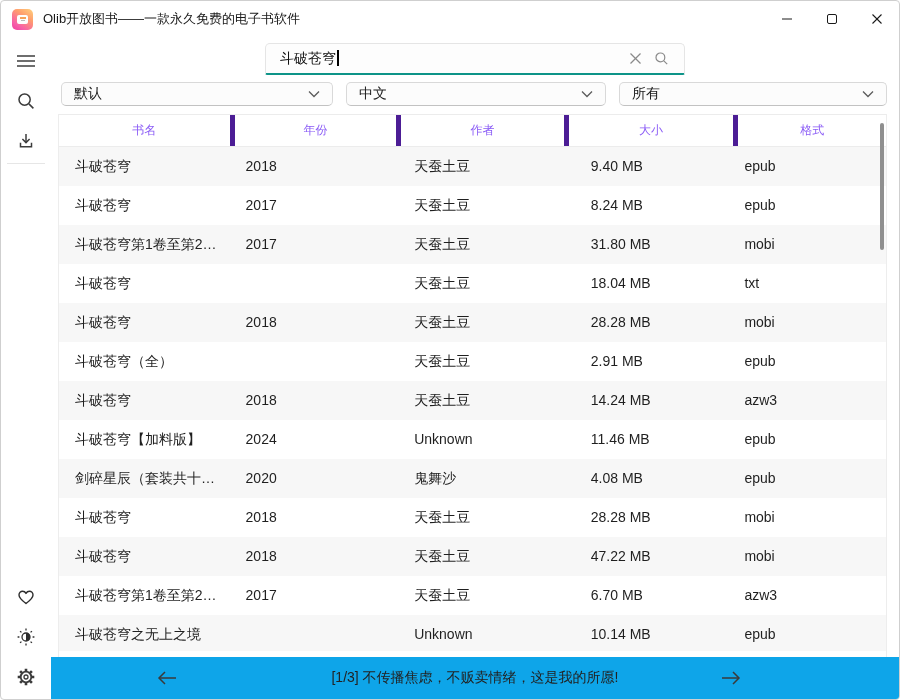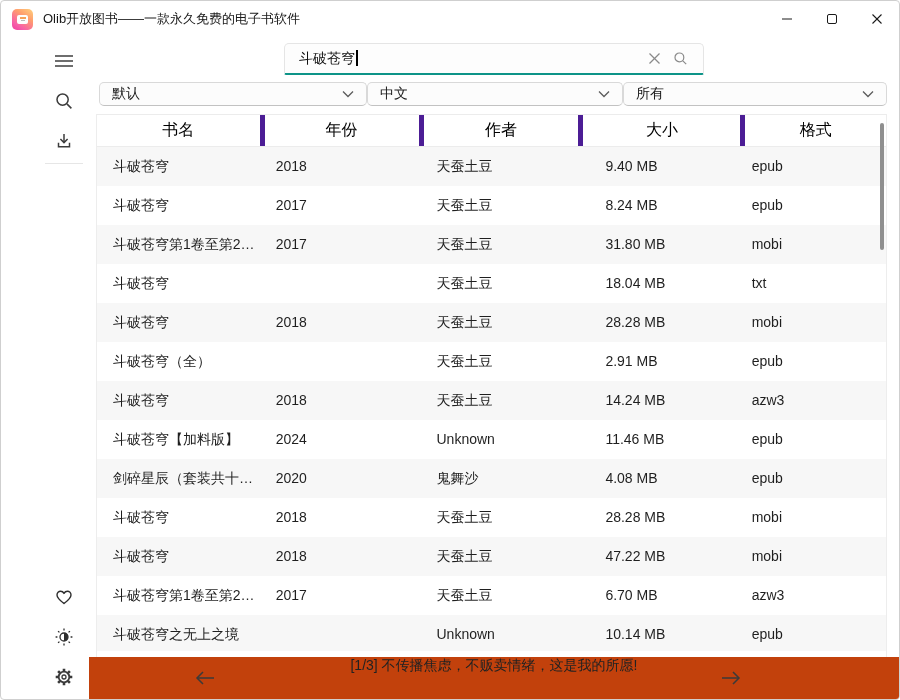--- a/index.html
+++ b/index.html
@@ -23,21 +23,21 @@
     width: 11px; height: 9px; background: #fdfdfd; border-radius: 2px;
     display: flex; flex-direction: column; justify-content: center; align-items: center; gap: 1px;
   }
   .app-icon .inner i { display: block; width: 6px; height: 1.5px; background: #f5a05a; }
   .app-icon .inner i:last-child { width: 4px; background: #bdbdbd; }
   .window-title { margin-left: 10px; font-size: 13px; color: #1a1a1a; }
   .win-controls { margin-left: auto; display: flex; height: 100%; }
   .win-btn { width: 45px; height: 36px; display: flex; align-items: center; justify-content: center; cursor: pointer; }
 
   
-  .body-row { flex: 1; display: flex; min-height: 0; margin-left: 38px; }
+  .body-row { flex: 1; display: flex; min-height: 0; }
 
   
   .sidebar { width: 50px; flex: 0 0 50px; display: flex; flex-direction: column; align-items: center; padding-top: 4px; }
   .side-btn { width: 40px; height: 40px; display: flex; align-items: center; justify-content: center; border-radius: 6px; cursor: pointer; }
   .side-divider { width: 38px; height: 1px; background: #e6e6e6; margin: 2px 0; }
   .side-spacer { flex: 1; }
   .sidebar .bottom-group { margin-bottom: 2px; display: flex; flex-direction: column; align-items: center; }
 
   
   .main { flex: 1; display: flex; flex-direction: column; position: relative; min-width: 0; }
@@ -62,40 +62,40 @@
   }
   .dropdown .dd-label { font-size: 14px; color: #1a1a1a; flex: 1; }
   .dd-sort { width: 272px; }
   .dd-lang { width: 260px; }
   .dd-format { width: 268px; }
 
   
   .table-wrap { margin: 8px 12px 0 7px; position: relative; flex: 1; min-height: 0;
     border-left: 1px solid #ededed; border-right: 1px solid #ededed; }
   .thead { display: flex; height: 33px; border-top: 1px solid #ececec; border-bottom: 1px solid #ececec; }
-  .th { font-size: 16px; color: #000000; display: flex; align-items: center; justify-content: center; cursor: pointer; font-family: Liberation Serif, serif; }
+  .th { font-size: 12px; color: #8b5cf6; display: flex; align-items: center; justify-content: center; cursor: pointer; font-family: Liberation Serif, serif; }
   .th + .th { border-left: 5px solid #4c1d95; }
   .tbody { height: 504px; overflow: hidden; }
   .trow { display: flex; height: 39px; line-height: 39px; cursor: pointer; }
   .trow:nth-child(odd) { background: #f7f7f7; }
   .tcell { font-size: 14px; color: #1f1f1f; white-space: nowrap; overflow: hidden; }
   .c0 { width: 171px; padding-left: 16px; }
   .c1 { width: 167px; padding-left: 16px; }
   .c2 { width: 168px; padding-left: 18px; }
   .c3 { width: 170px; padding-left: 27px; }
   .c4 { width: 153px; padding-left: 11px; }
   .th.c0,.th.c1,.th.c2,.th.c3,.th.c4 { padding-left: 0; }
 
   .v-scrollbar { position: absolute; right: 2px; top: 9px; width: 4px; height: 127px;
     background: #8f8f8f; border-radius: 2px; cursor: grab; }
   .h-scrollbar { position: absolute; left: 7px; bottom: 2px; width: 364px; height: 4px;
     background: #7d7d7d; border-radius: 2px; cursor: grab; }
 
   
-  .footer { height: 42px; flex: 0 0 42px; position: relative; display: flex; align-items: flex-start; justify-content: center; background: #c2410c; }
+  .footer { height: 42px; flex: 0 0 42px; position: relative; display: flex; align-items: center; justify-content: center; background: #0ea5e9; }
   .page-btn { position: absolute; top: 50%; transform: translateY(-50%); width: 40px; height: 30px;
     display: flex; align-items: center; justify-content: center; cursor: pointer; border-radius: 5px; }
   .page-btn.prev { left: 96px; }
   .page-btn.next { right: 148px; }
   .footer-text { font-size: 14px; color: #222; }
 
   svg { display: block; }
 </style>
 </head>
 <body>

